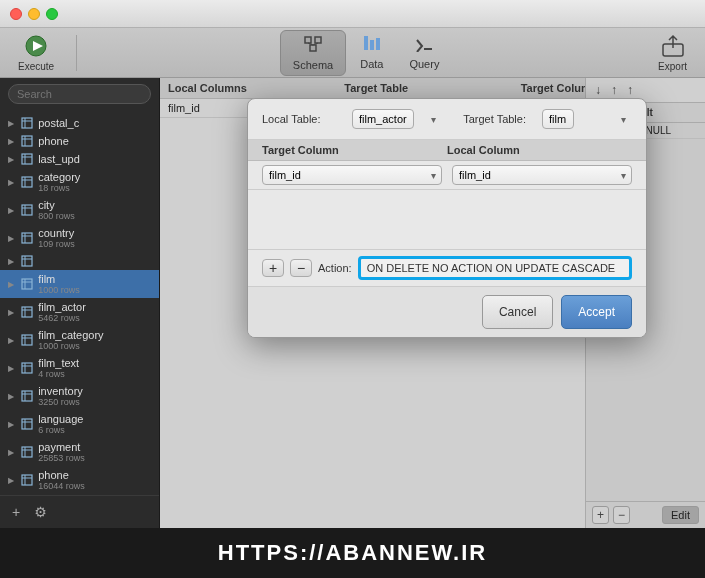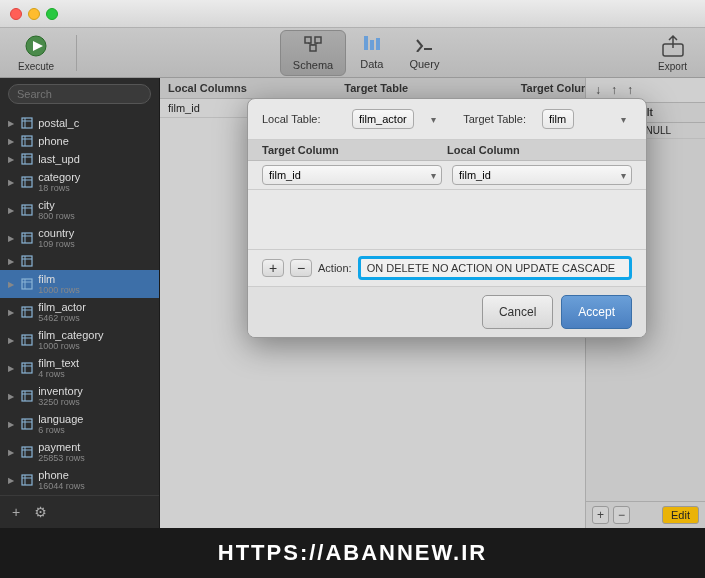--- a/index.html
+++ b/index.html
@@ -278,21 +278,21 @@
       border: 1px solid #999;
       border-radius: 3px;
       background: #d0d0d0;
     }
     .rp-edit-btn {
       cursor: pointer;
       font-size: 11px;
       padding: 2px 8px;
       border: 1px solid #999;
       border-radius: 3px;
-      background: #eab308;
+      background: #a3a3a3;
       color: #222;
       margin-left: auto;
     }
 
     
     .content-header {
       display: flex;
       background: #c0c0c0;
       border-bottom: 1px solid #aaa;
       padding: 4px 8px;

